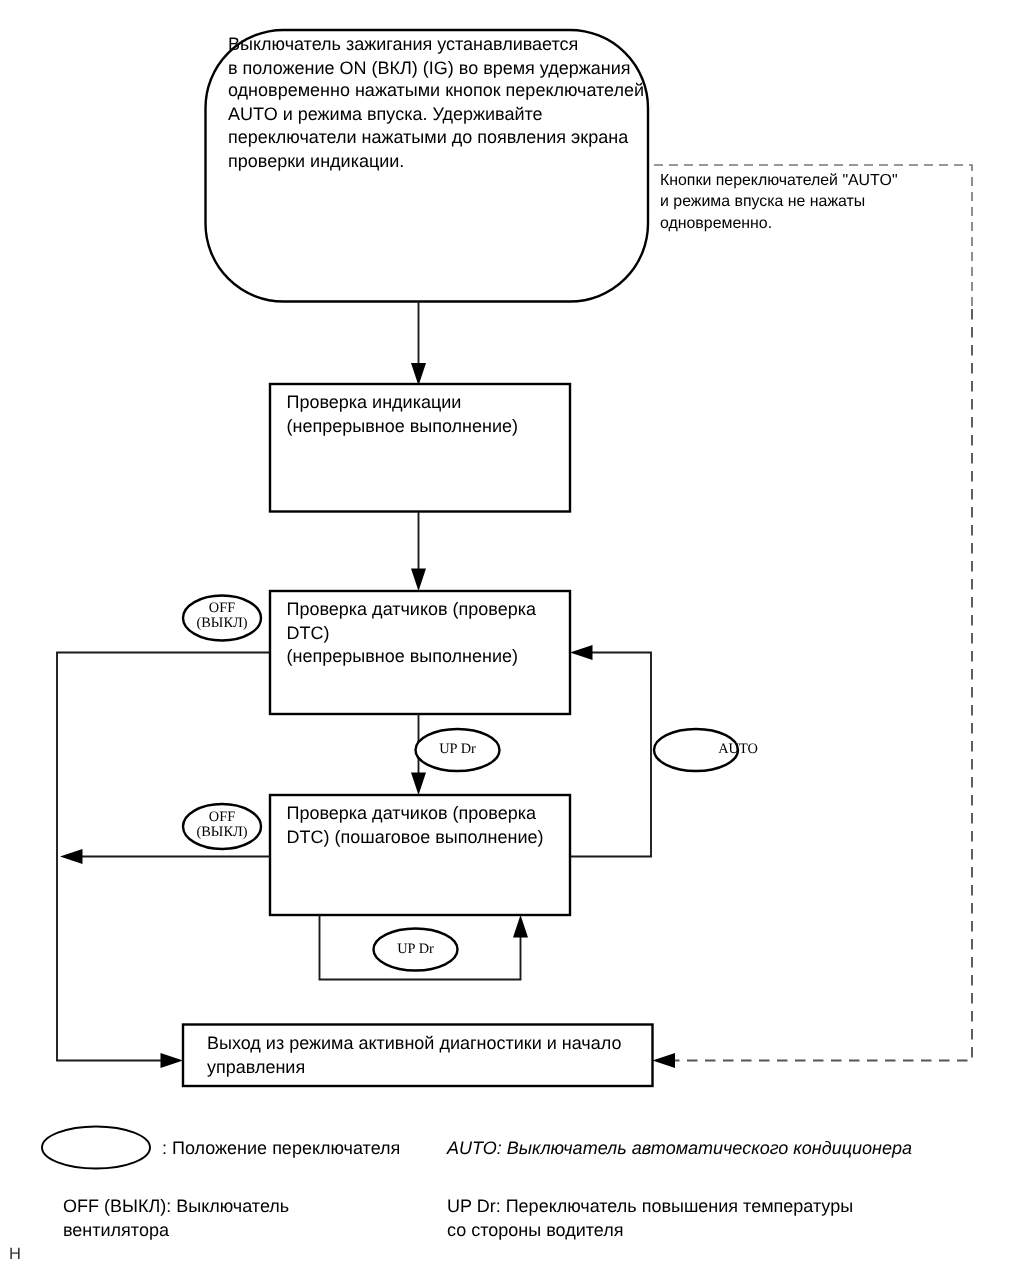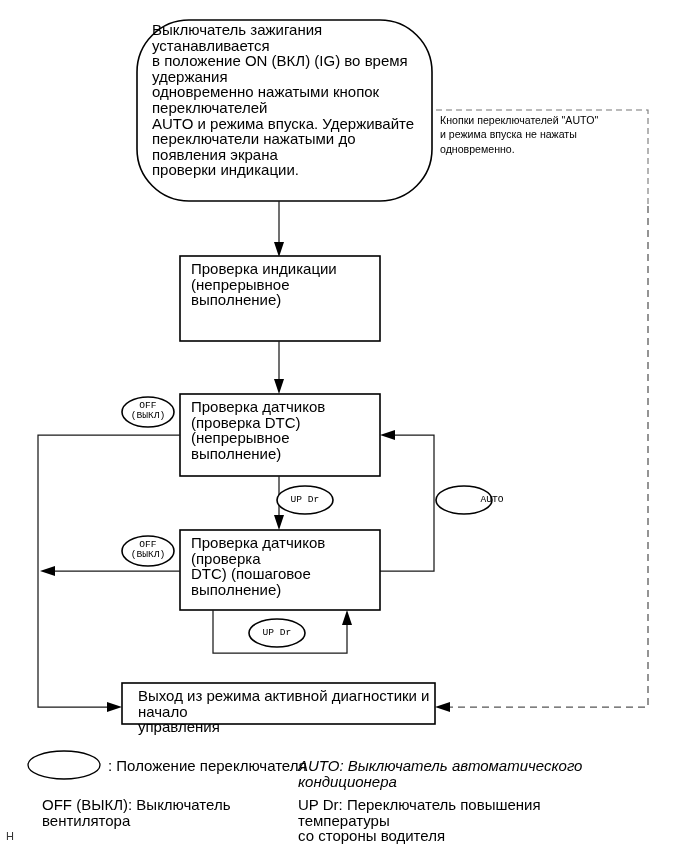--- a/index.html
+++ b/index.html
@@ -53,32 +53,32 @@
     stroke-width: 1.1;
     stroke-dasharray: 6 4;
   }
   .arrowhead {
     fill: #000000;
     stroke: none;
   }
   .txt {
     position: absolute;
     font-family: "Liberation Sans", sans-serif;
-    font-size: 15px;
+    font-size: 12px;
     line-height: 15.6px;
     color: #000000;
     white-space: pre-line;
   }
   .txt-small {
     font-size: 10.6px;
     line-height: 14.4px;
   }
   .ellipse-label {
     position: absolute;
-    font-family: Liberation Mono, monospace;
+    font-family: Liberation Serif, serif;
     font-size: 9.6px;
     line-height: 10.4px;
     text-align: center;
     color: #000000;
     white-space: pre-line;
   }
   .corner-mark {
     position: absolute;
     left: 6px;
     top: 830px;

